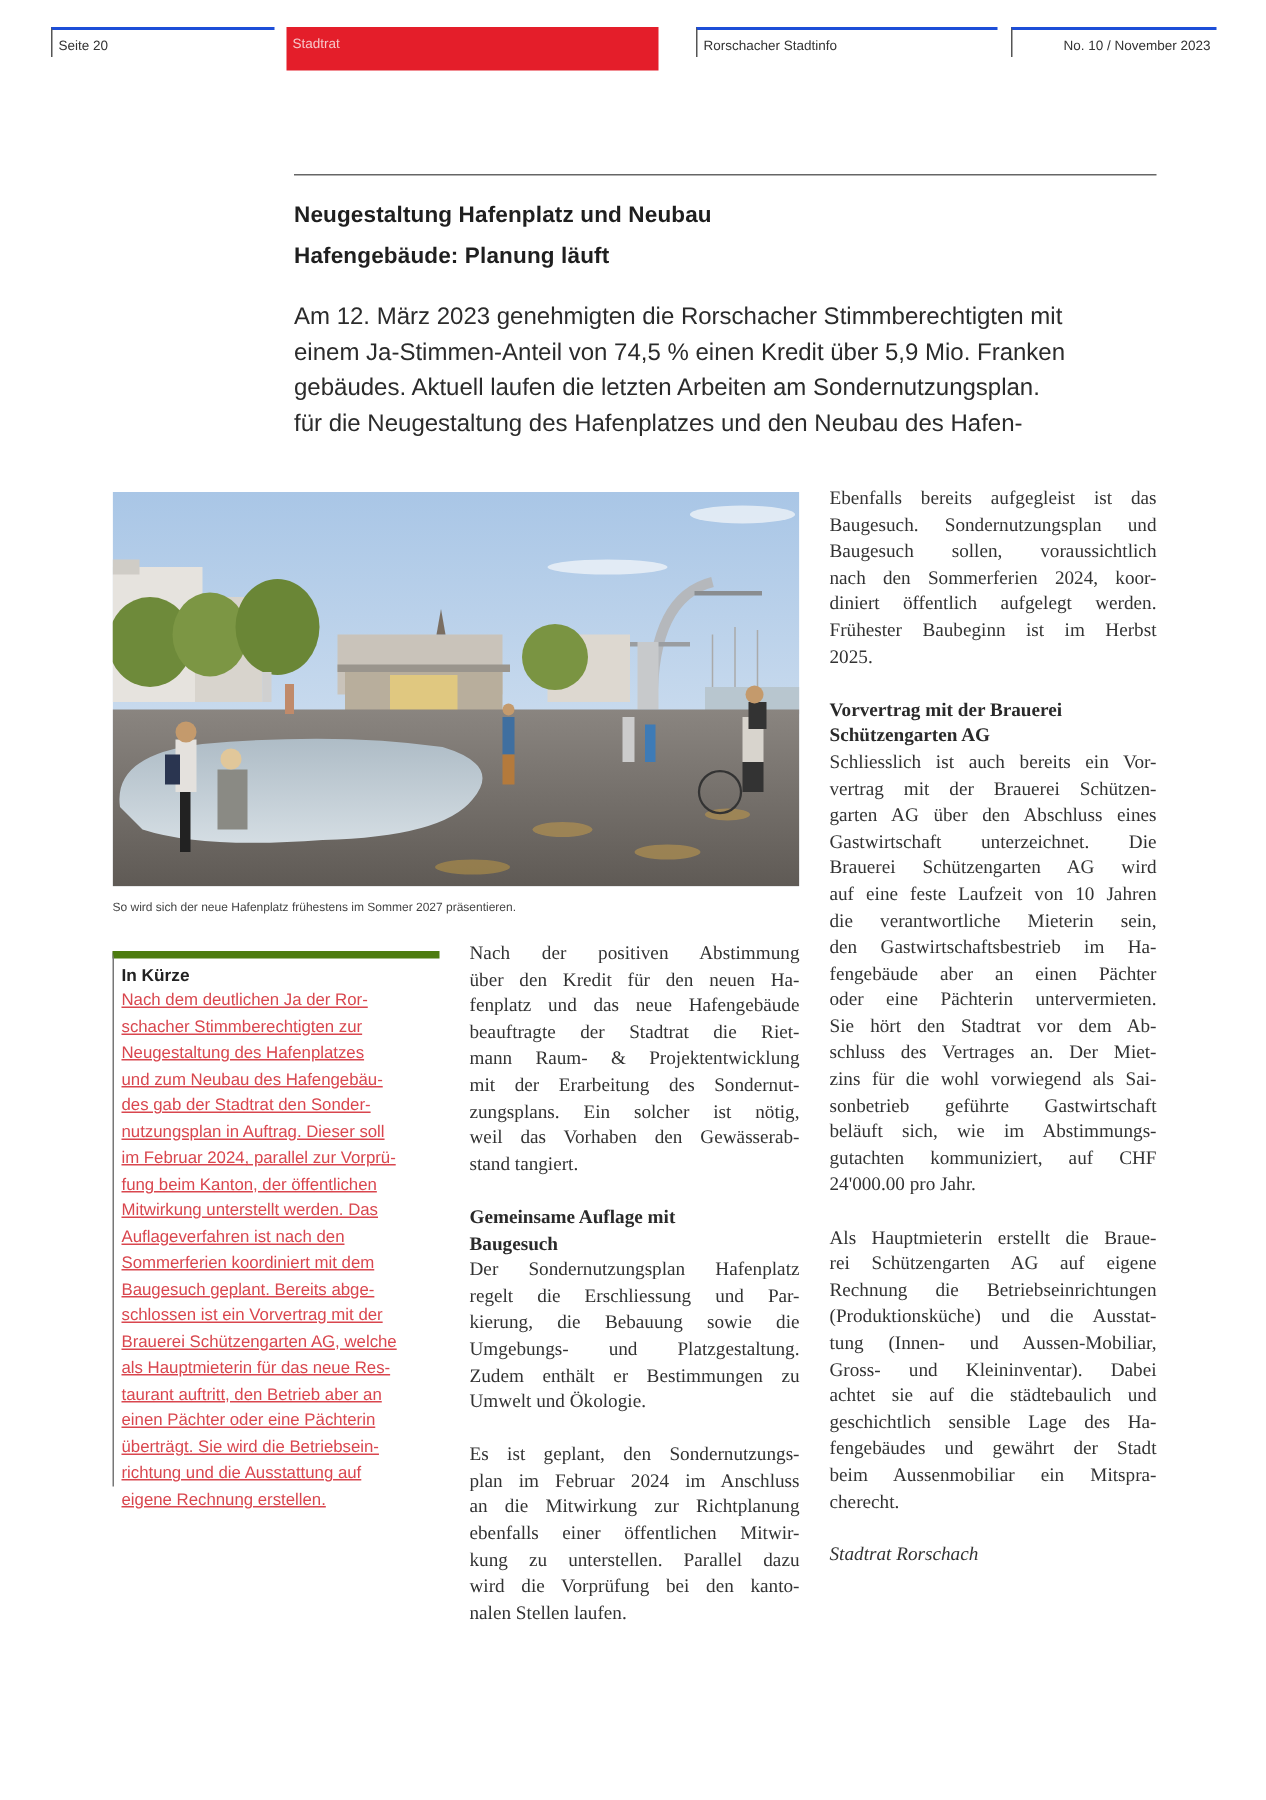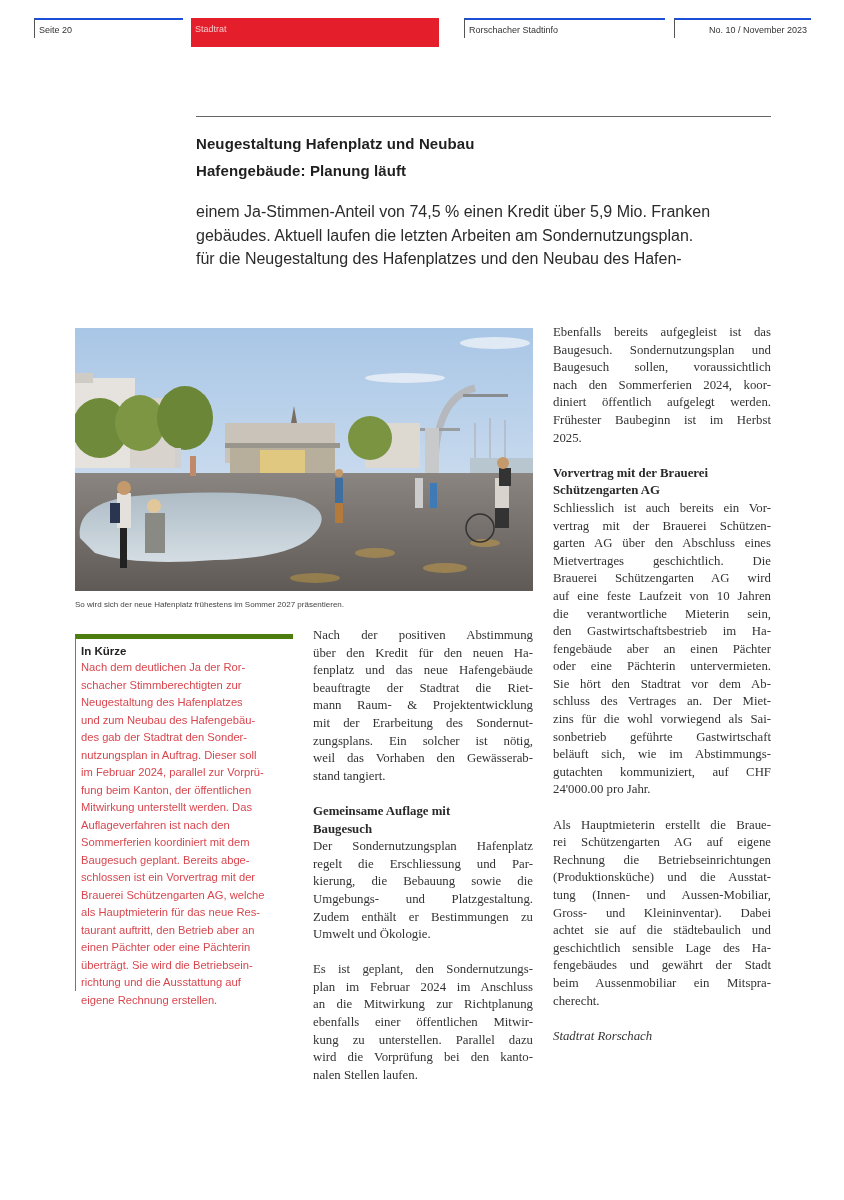--- a/index.html
+++ b/index.html
@@ -24,21 +24,21 @@
   .lead span { display: block; white-space: nowrap; }
 
   .photo { position: absolute; left: 75px; top: 328px; width: 458px; height: 263px; overflow: hidden; }
   .caption { position: absolute; left: 75px; top: 600px; width: 460px;
              font-family: "Liberation Sans", sans-serif; font-size: 8px; color: #444; }
 
   .kurz { position: absolute; left: 75px; top: 634px; width: 218px; height: 357px; box-sizing: border-box;
           border-top: 5px solid #4d7c0f; border-left: 1px solid #777; padding: 4px 0 0 5px; }
   .kurz h3 { margin: 0; font-family: "Liberation Sans", sans-serif; font-size: 11.5px; font-weight: bold; color: #222; line-height: 16px; }
   .kurz .ln { display: block; white-space: nowrap; font-family: "Liberation Sans", sans-serif;
-              font-size: 11.2px; line-height: 17.5px; color: #d9464e; }
+              font-size: 11.2px; line-height: 17.5px; color: #d9464e; text-decoration: underline; }
 
   .col { position: absolute; width: 220px; font-family: "Liberation Serif", serif; font-size: 12.8px;
          line-height: 17.6px; color: #333; }
   .col .ln { display: block; white-space: nowrap; text-align-last: justify; text-align: justify; }
   .col .ln.last { text-align-last: left; }
   .col h4 { margin: 0; font-size: 12.8px; line-height: 17.6px; font-weight: bold; color: #2a2a2a; }
   .col .gap { height: 17.6px; }
   .col .sig { font-style: italic; }
 </style>
 </head>
@@ -50,20 +50,21 @@
 <div class="hbox right" style="left:674px;width:137px;"><span>No. 10 / November 2023</span></div>
 
 <div class="rule"></div>
 
 <h1 class="title">
   <span style="display:block">Neugestaltung Hafenplatz und Neubau</span>
   <span style="display:block">Hafengebäude: Planung läuft</span>
 </h1>
 
 <p class="lead">
+  <span>Am 12. März 2023 genehmigten die Rorschacher Stimmberechtigten mit</span>
   <span>einem Ja-Stimmen-Anteil von 74,5 % einen Kredit über 5,9 Mio. Franken</span>
   <span>gebäudes. Aktuell laufen die letzten Arbeiten am Sondernutzungsplan.</span>
   <span>für die Neugestaltung des Hafenplatzes und den Neubau des Hafen-</span>
 </p>
 
 <div class="photo" title="Visualisierung des neuen Hafenplatzes mit Wasserfläche, Kindern, Bäumen und Hafengebäude">
   <svg width="458" height="263" viewBox="0 0 458 263" xmlns="http://www.w3.org/2000/svg">
     <defs>
       <linearGradient id="sky" x1="0" y1="0" x2="0" y2="1">
         <stop offset="0" stop-color="#a9c6e6"></stop>
@@ -215,21 +216,21 @@
   </div>
   <div class="gap"></div>
   <h4>
     <span style="display:block">Vorvertrag mit der Brauerei</span>
     <span style="display:block">Schützengarten AG</span>
   </h4>
   <div>
     <span class="ln">Schliesslich ist auch bereits ein Vor-</span>
     <span class="ln">vertrag mit der Brauerei Schützen-</span>
     <span class="ln">garten AG über den Abschluss eines</span>
-    <span class="ln">Mietvertrages geschichtlich. Die</span>
+    <span class="ln">Gastwirtschaft unterzeichnet. Die</span>
     <span class="ln">Brauerei Schützengarten AG wird</span>
     <span class="ln">auf eine feste Laufzeit von 10 Jahren</span>
     <span class="ln">die verantwortliche Mieterin sein,</span>
     <span class="ln">den Gastwirtschaftsbestrieb im Ha-</span>
     <span class="ln">fengebäude aber an einen Pächter</span>
     <span class="ln">oder eine Pächterin untervermieten.</span>
     <span class="ln">Sie hört den Stadtrat vor dem Ab-</span>
     <span class="ln">schluss des Vertrages an. Der Miet-</span>
     <span class="ln">zins für die wohl vorwiegend als Sai-</span>
     <span class="ln">sonbetrieb geführte Gastwirtschaft</span>

